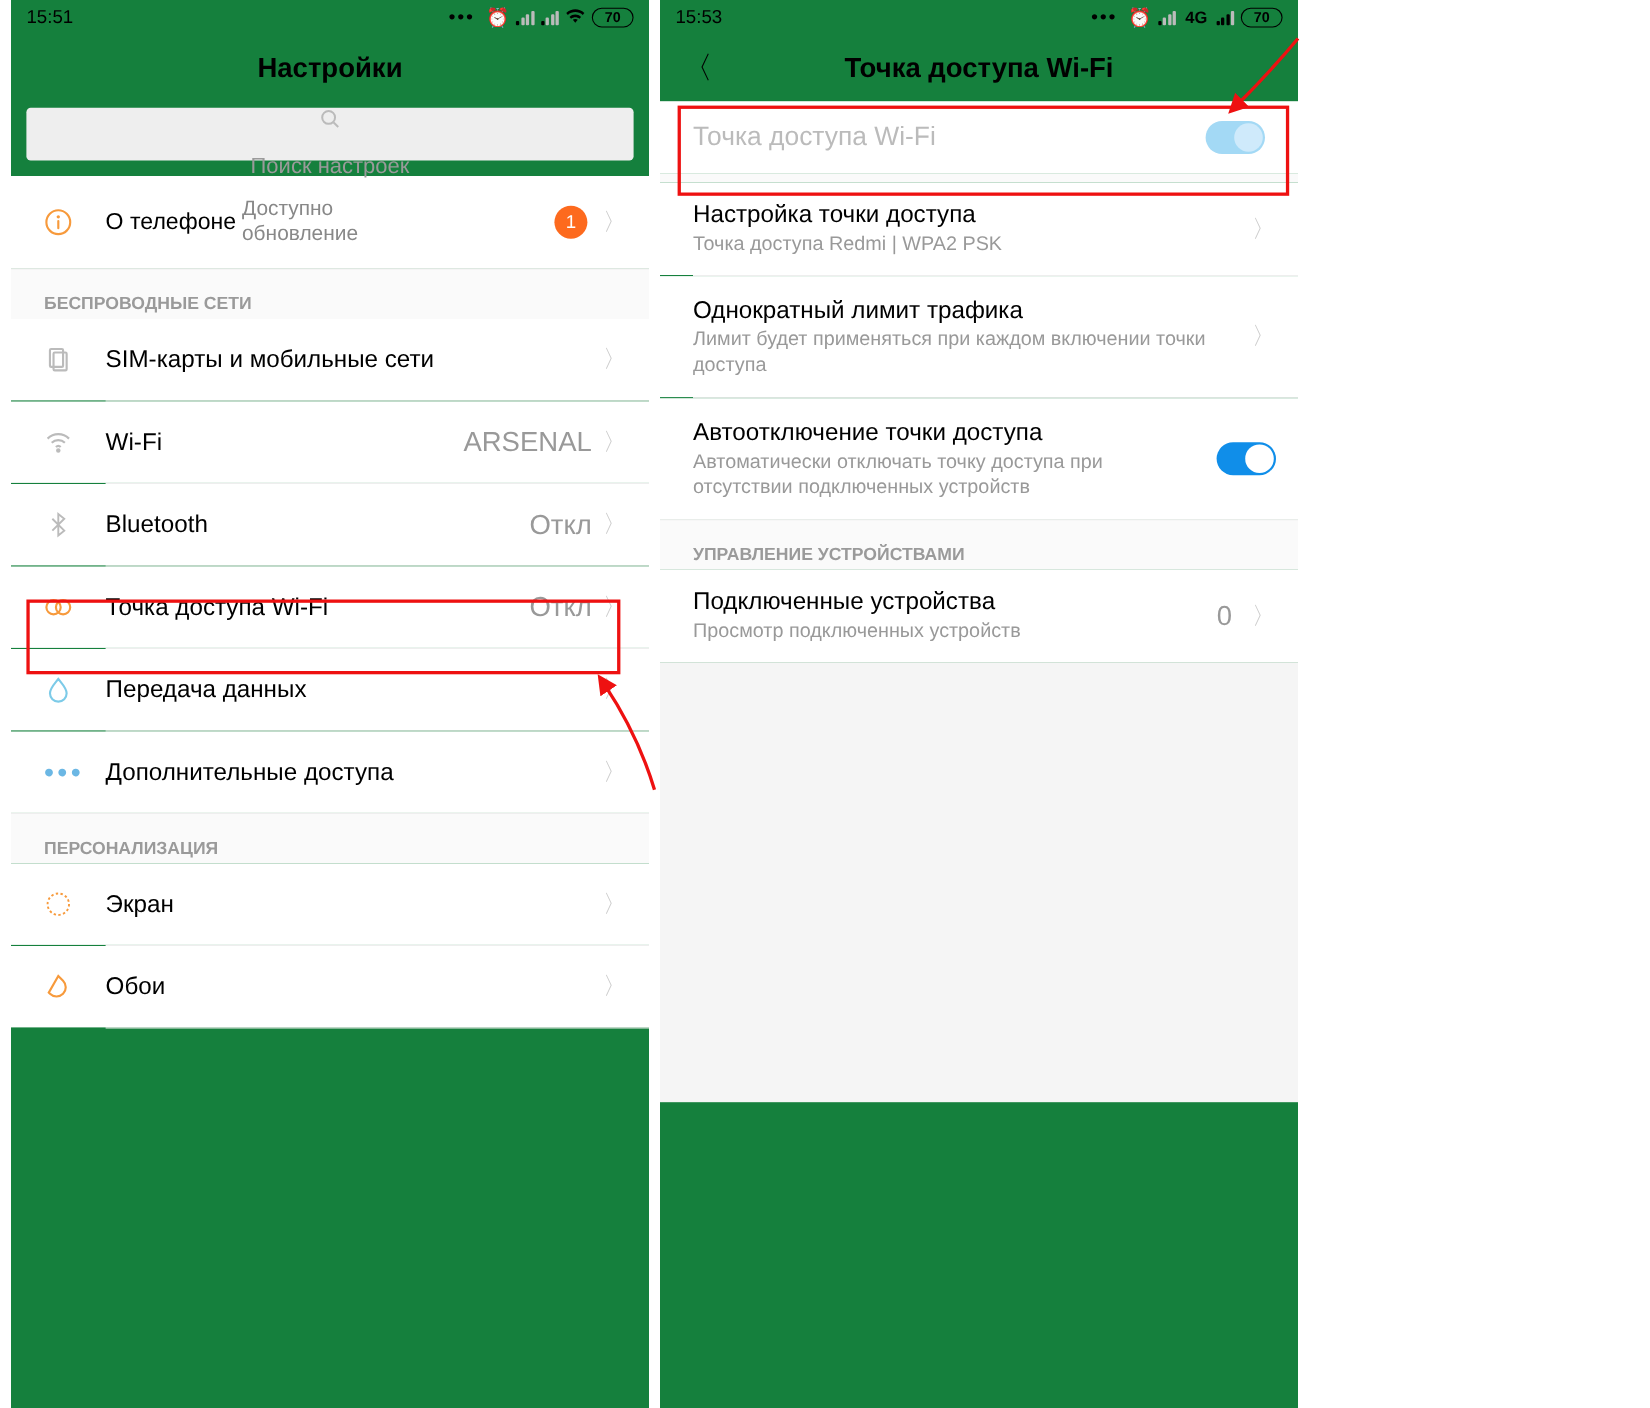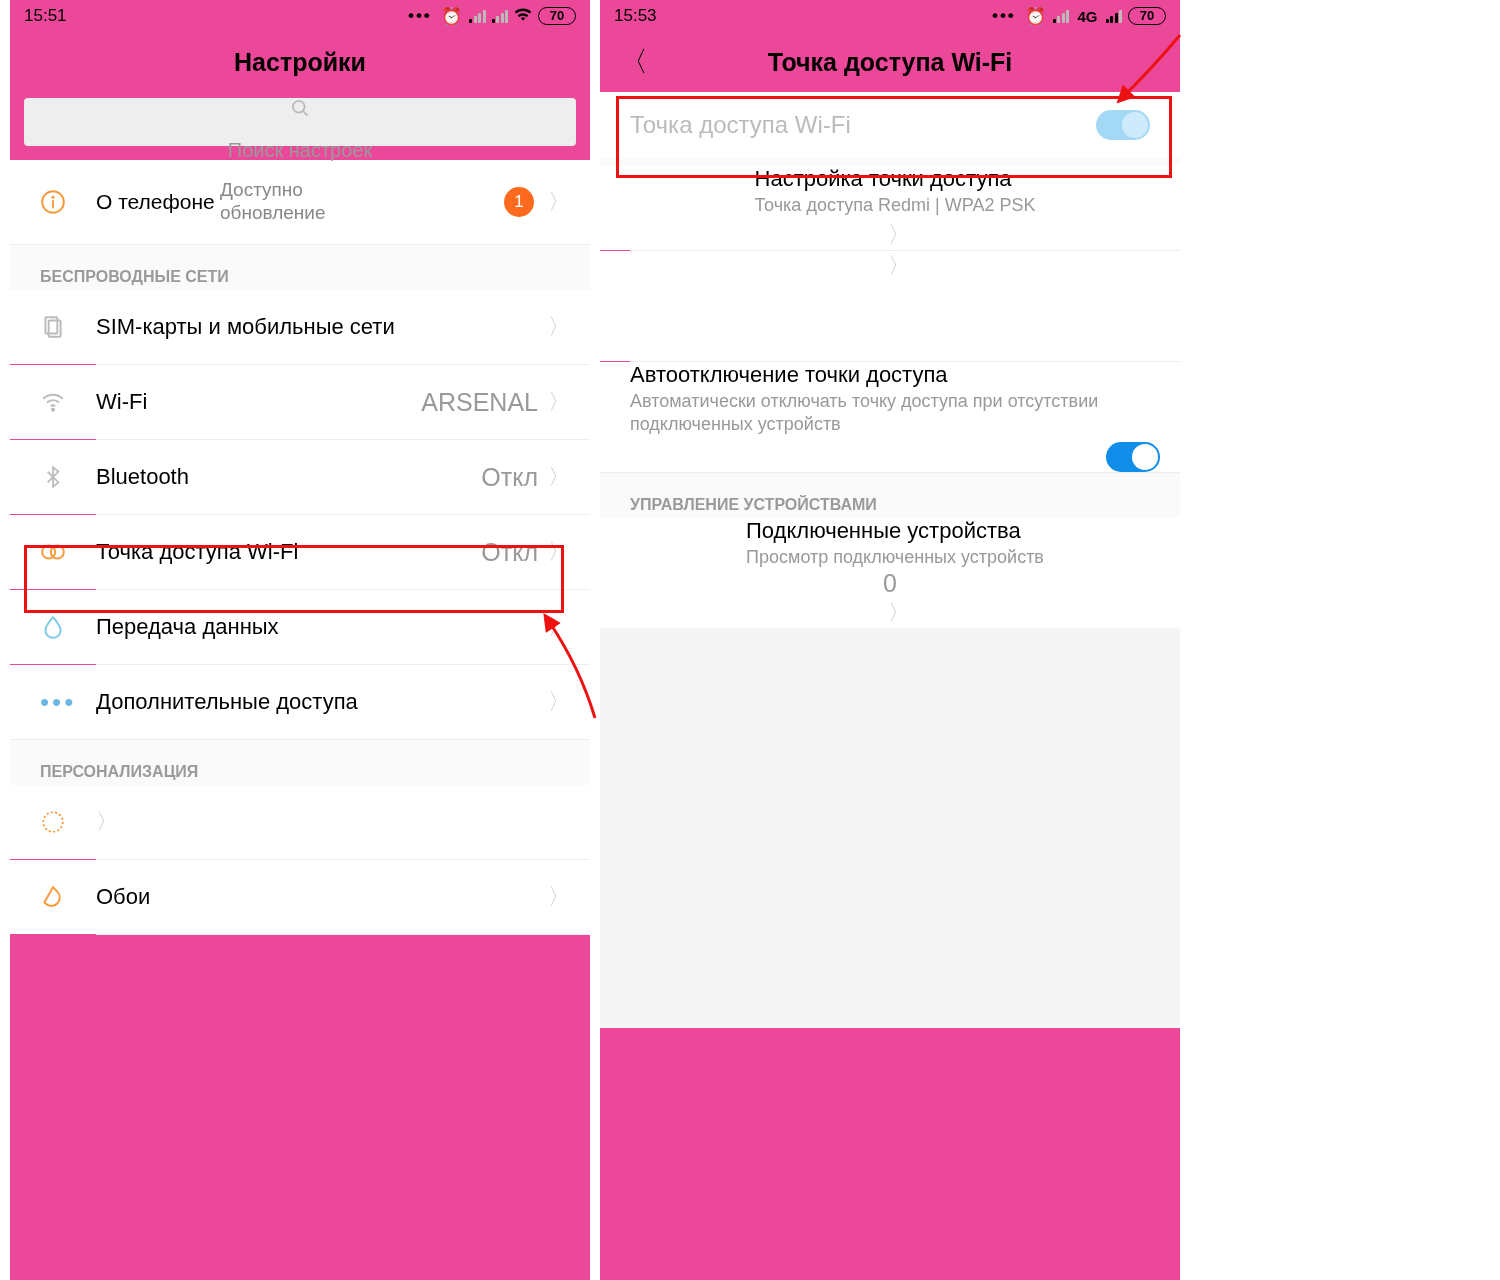--- a/index.html
+++ b/index.html
@@ -1,17 +1,17 @@
 <!DOCTYPE html>
 <html><head>
 <meta charset="utf-8">
 <style>
   * { margin:0; padding:0; box-sizing:border-box; font-family:-apple-system,"Helvetica Neue",Arial,sans-serif; -webkit-font-smoothing:antialiased; }
   body { background:#fff; width:1500px; height:1280px; display:flex; }
-  .phone { width:580px; position:relative; background:#ec4899; }
+  .phone { width:580px; position:relative; background:#15803d; }
   .phone.left { margin-left:10px; }
   .phone.right { margin-left:10px; }
   .status-bar { height:32px; display:flex; align-items:center; padding:0 14px; font-size:17px; font-weight:500; color:#000; }
   .status-bar .time { flex:0 0 auto; }
   .status-bar .spacer { flex:1; }
   .status-bar .icons { display:flex; align-items:center; gap:6px; }
   .status-bar .dots { letter-spacing:2px; font-weight:700; margin-right:4px; }
   .status-bar .net { font-size:15px; font-weight:600; margin:0 2px; }
   .status-bar .battery { border:1.5px solid #000; border-radius:9px; padding:0 6px; font-size:13px; font-weight:600; min-width:38px; text-align:center; line-height:16px; }
   .signal { display:inline-flex; align-items:flex-end; gap:1.5px; height:14px; }
@@ -48,21 +48,21 @@
   .toggle.on-full .knob { background:#fff; right:2px; }
   .toggle.on-light { background:#a3d9f5; }
   .toggle.on-light .knob { background:#cfeafb; right:2px; }
   .row .toggle-wrap { margin-left:auto; }
   .hotspot-first { padding:18px 30px 18px 30px; display:flex; align-items:center; }
   .hotspot-first .label { font-size:24px; color:#bbb; flex:1; }
   .annot { position:absolute; border:3px solid #e11; pointer-events:none; }
   .arrow { position:absolute; pointer-events:none; }
   .arrow svg { overflow:visible; }
   .phone.right .row { background:#fff; }
-  .row.hs { padding-left:30px; min-height:84px;flex-direction:column; }
+  .row.hs { padding-left:30px; min-height:84px; }
   .row.hs .labels .label { font-size:22px; }
   .row.hs .chev { margin-left:8px; }
 </style>
 </head>
 <body>
 
 <div class="phone left">
   <div class="status-bar">
     <span class="time">15:51</span>
     <span class="spacer"></span>
@@ -203,20 +203,23 @@
   </div>
 
   <div class="section-hdr">ПЕРСОНАЛИЗАЦИЯ</div>
 
   <div class="row">
     <div class="ico orange">
       <svg viewBox="0 0 24 24" fill="none" stroke="#f79a3c" stroke-width="1.6" stroke-dasharray="2 2">
           <circle cx="12" cy="12" r="9"></circle>
         </svg>
     </div>
+    <div class="labels">
+        <div class="label">Экран</div>
+      </div>
     <span class="chev">〉</span>
   </div>
   <div class="sep"></div>
   <div class="row">
     <div class="ico orange">
       <svg viewBox="0 0 24 24" fill="none" stroke="#f79a3c" stroke-width="1.8">
           <path d="M12 3l4 4c3 3 3 8 0 11-3 3-8 3-11 0l-1-1 8-14z"></path>
         </svg>
     </div>
     <div class="labels">
@@ -277,20 +280,24 @@
 
   <div class="row hs">
     <div class="labels">
       <div class="label">Настройка точки доступа</div>
       <div class="sub">Точка доступа Redmi | WPA2 PSK</div>
     </div>
     <span class="chev">〉</span>
   </div>
   <div class="sep" style="margin-left:30px;"></div>
   <div class="row hs" style="min-height:110px;">
+    <div class="labels">
+      <div class="label">Однократный лимит трафика</div>
+      <div class="sub">Лимит будет применяться при каждом включении точки доступа</div>
+    </div>
     <span class="chev">〉</span>
   </div>
   <div class="sep" style="margin-left:30px;"></div>
   <div class="row hs" style="min-height:110px;">
     <div class="labels" style="padding-right:12px;">
       <div class="label">Автоотключение точки доступа</div>
       <div class="sub">Автоматически отключать точку доступа при отсутствии подключенных устройств</div>
     </div>
     <div class="toggle on-full toggle-wrap">
         <div class="knob"></div>

